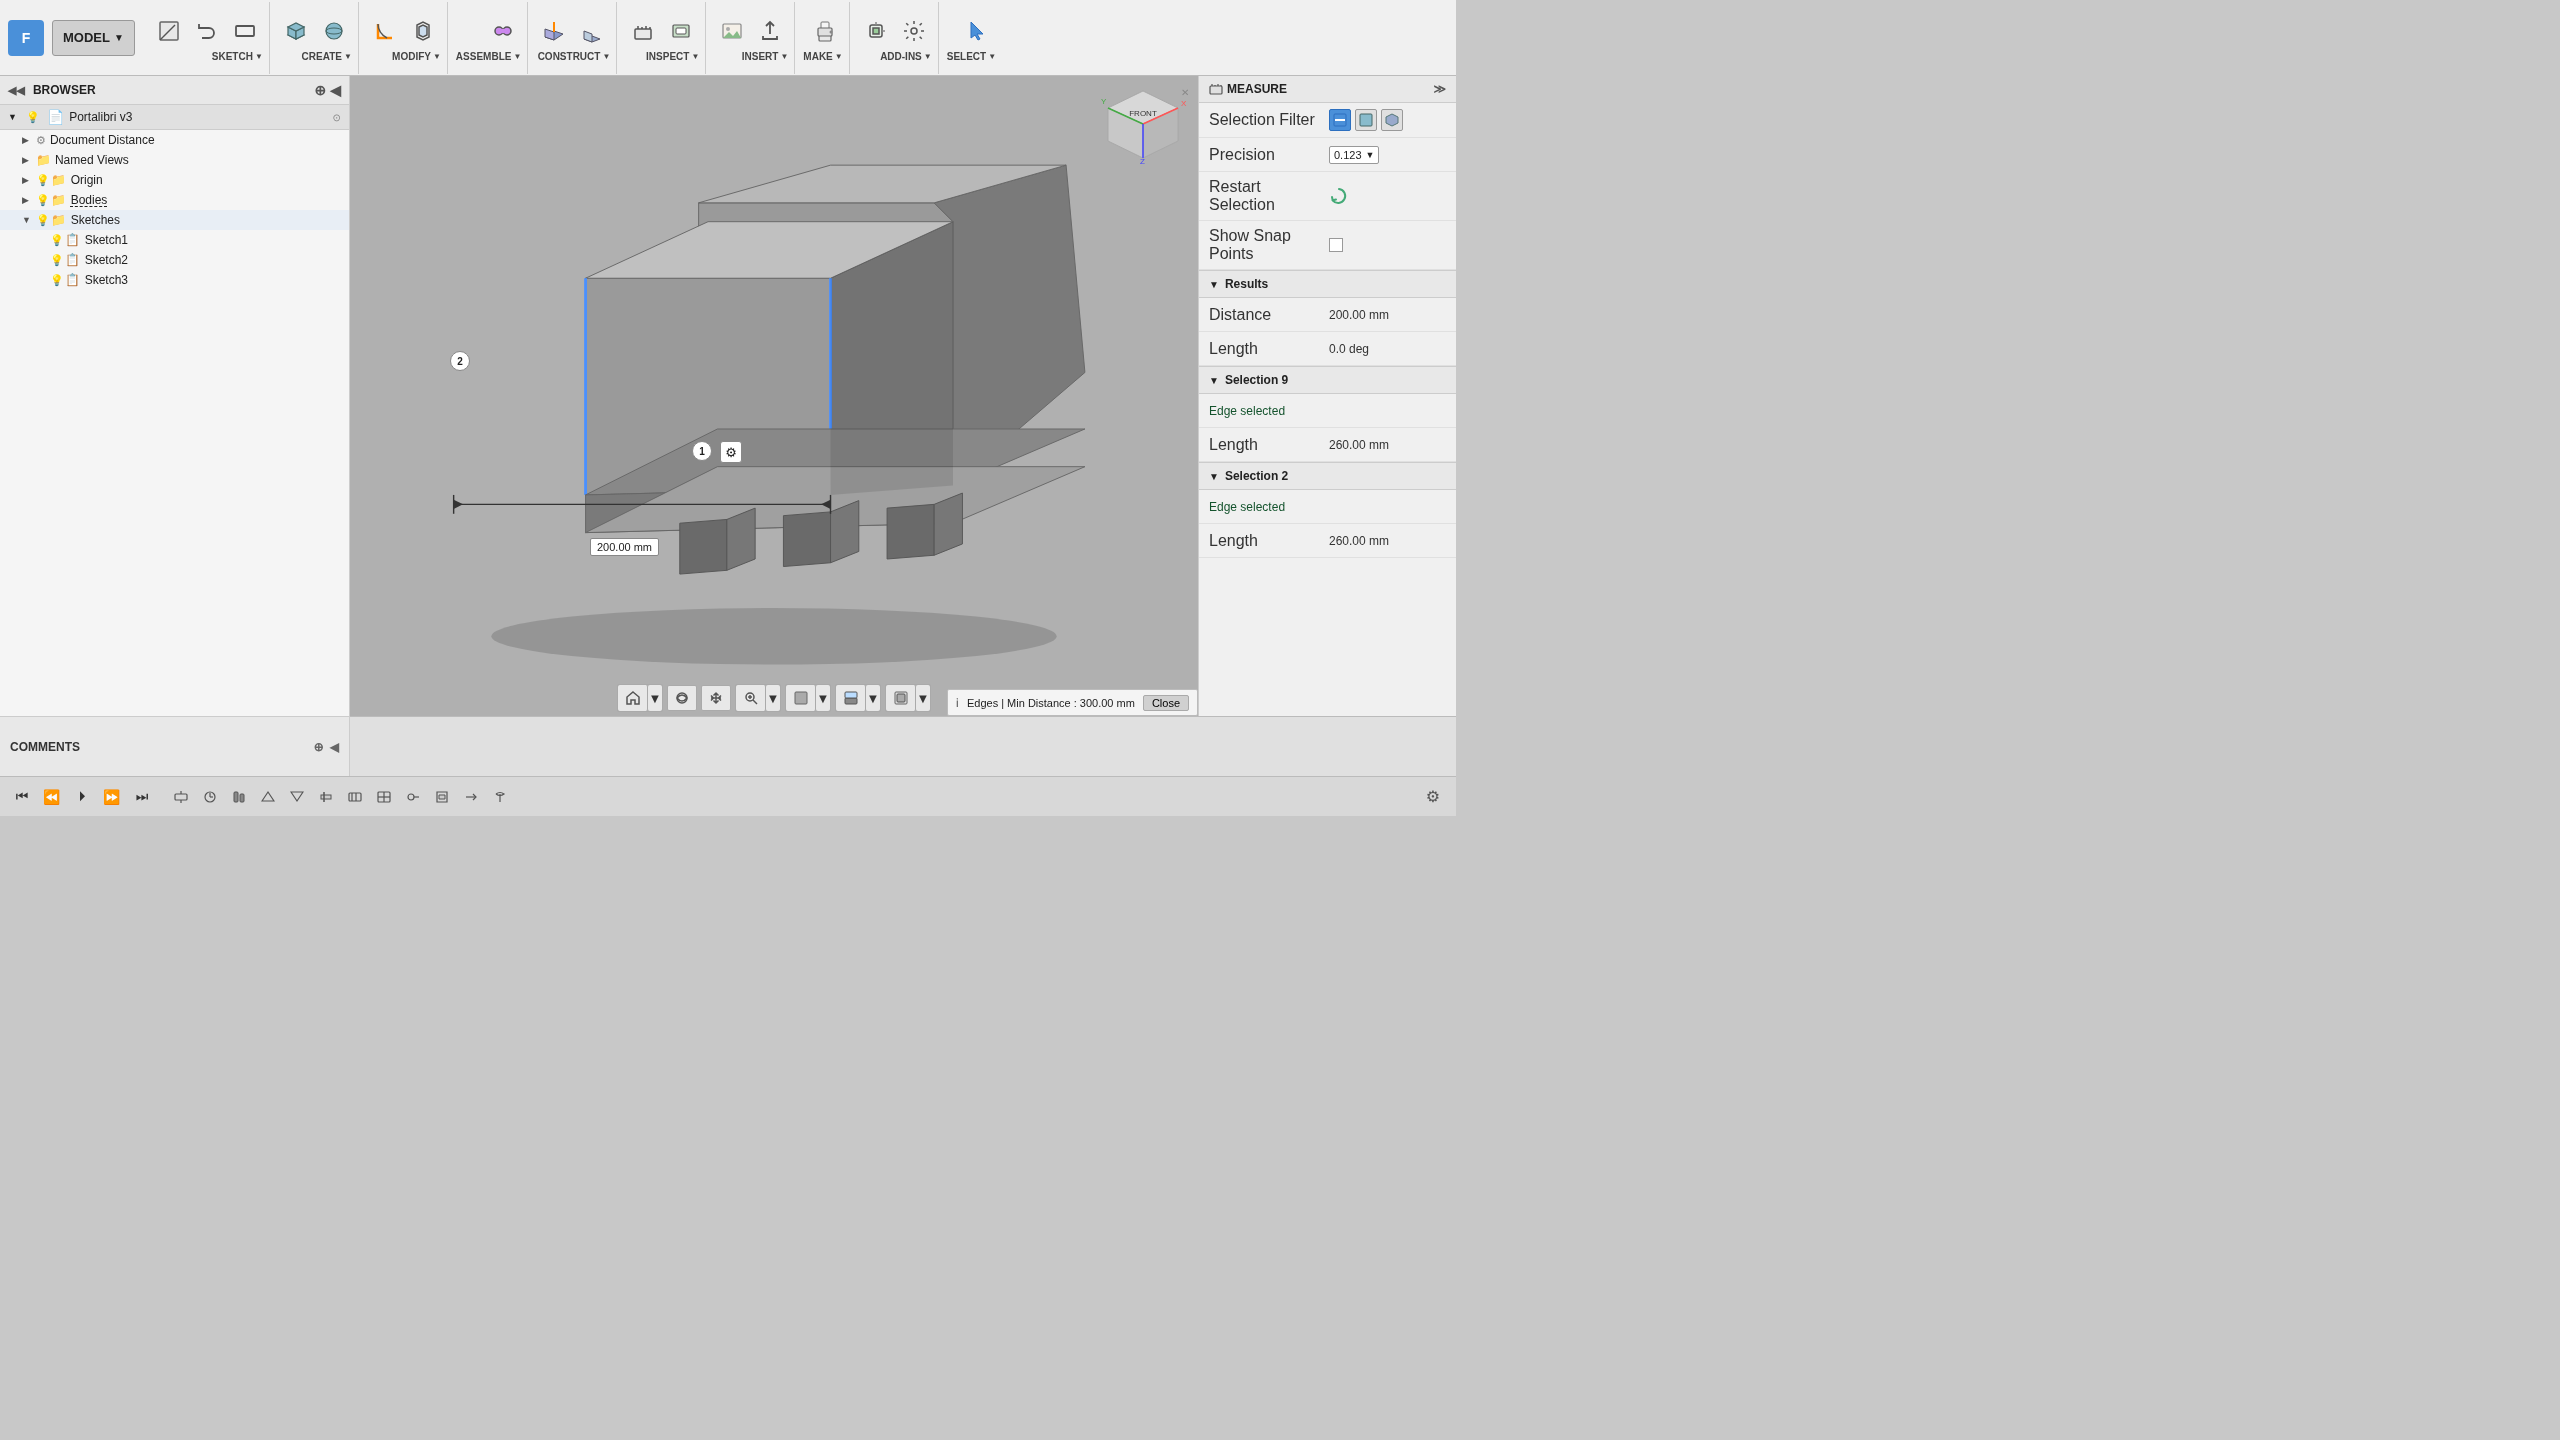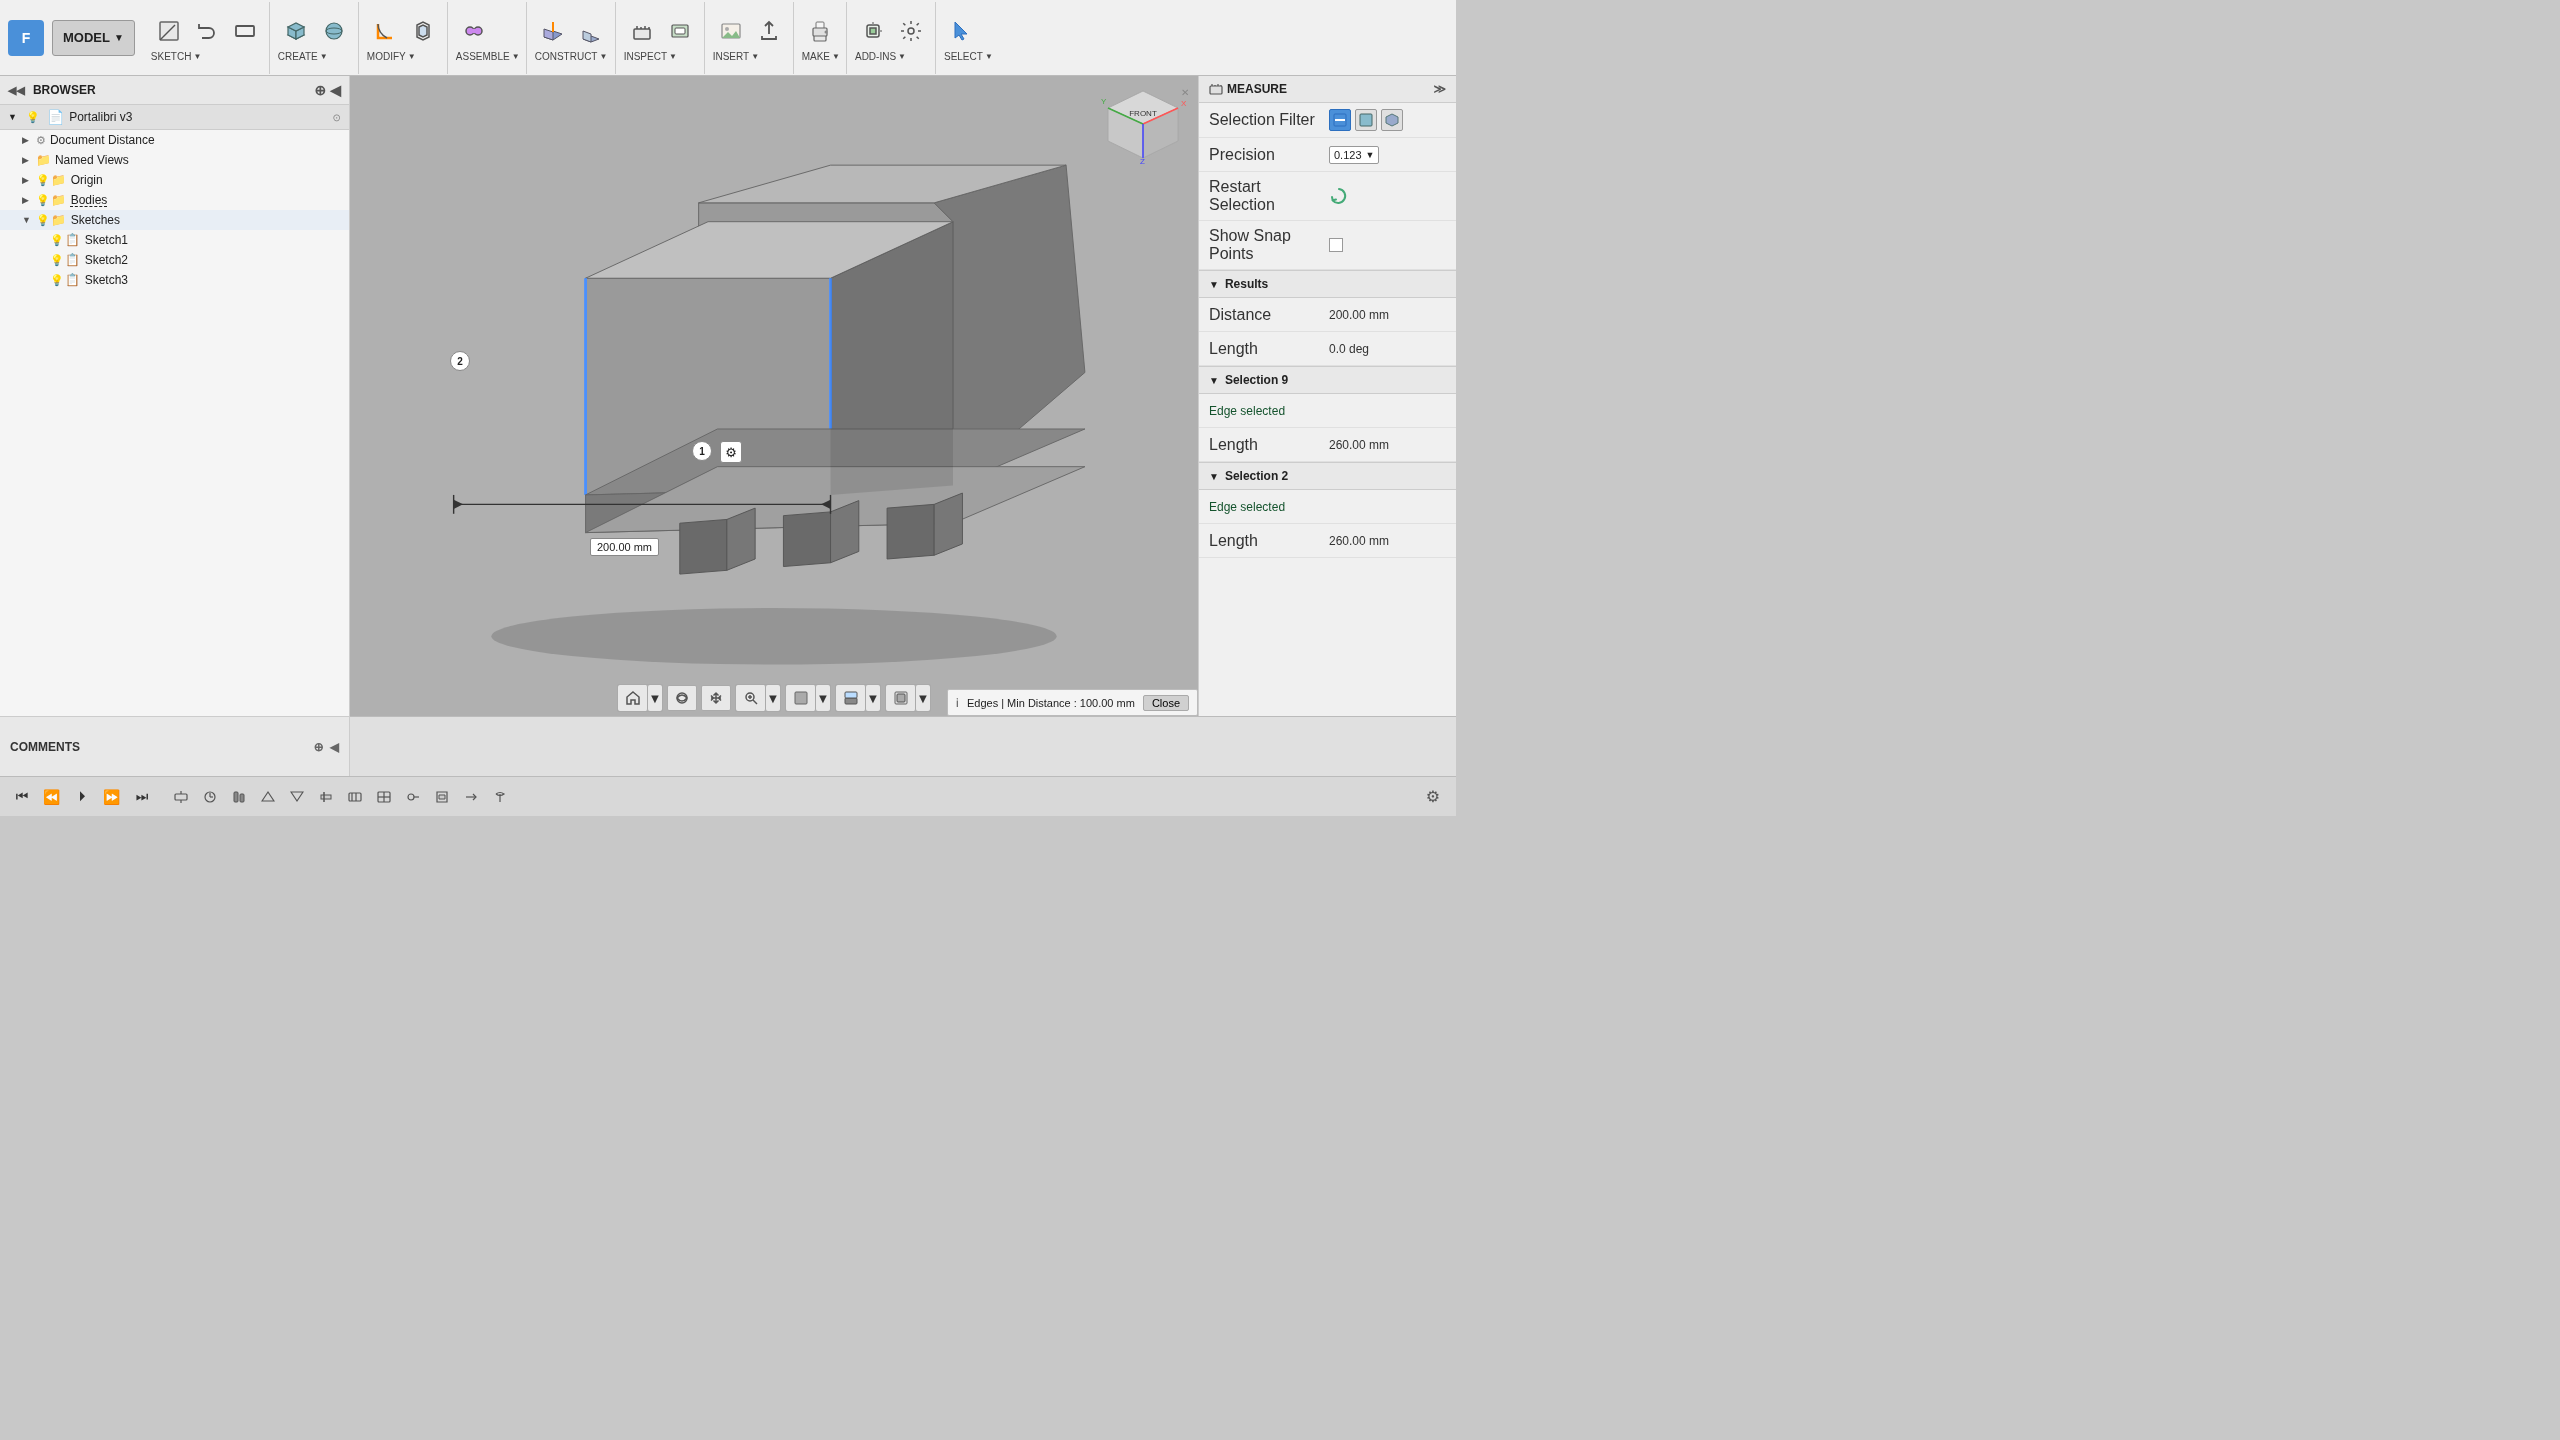--- a/index.html
+++ b/index.html
@@ -37,25 +37,26 @@
       font-size: 13px;
       font-weight: bold;
       cursor: pointer;
       margin-right: 8px;
       height: 36px;
     }
     .toolbar-model-btn span.arrow { margin-left: 4px; font-size: 10px; }
     .toolbar-group {
       display: flex;
       flex-direction: column;
-      align-items: flex-start;
+      align-items: flex-end;
       padding: 0 6px;
       border-right: 1px solid #ccc;
       height: 72px;
       justify-content: center;
+      font-weight: bold;
     }
     .toolbar-group:last-child { border-right: none; }
     .toolbar-icons {
       display: flex;
       gap: 2px;
       margin-bottom: 2px;
     }
     .toolbar-icon-btn {
       width: 36px;
       height: 36px;
@@ -982,21 +983,21 @@
   </div>
 
   <div class="measure-row">
     <span class="measure-row-label">Length</span>
     <span class="measure-row-value">260.00 mm</span>
   </div>
 </div>
 
 <div style="position:absolute;bottom:100px;right:258px;z-index:70;display:flex;align-items:center;background:rgba(248,248,248,0.95);border:1px solid #bbb;border-radius:2px;padding:4px 8px;font-size:11px;gap:8px;">
   <span style="color:#555;font-size:12px;">ℹ</span>
-  <span>Edges | Min Distance : 100.00 mm</span>
+  <span>Edges | Min Distance : 300.00 mm</span>
   <button class="close-btn-small">Close</button>
 </div>
 
 <div id="bottom-bar">
 
   <div id="comments-section">
     <span>COMMENTS</span>
     <div class="comments-icons">
       <span style="cursor:pointer;">⊕</span>
       <span style="cursor:pointer;">◀</span>

